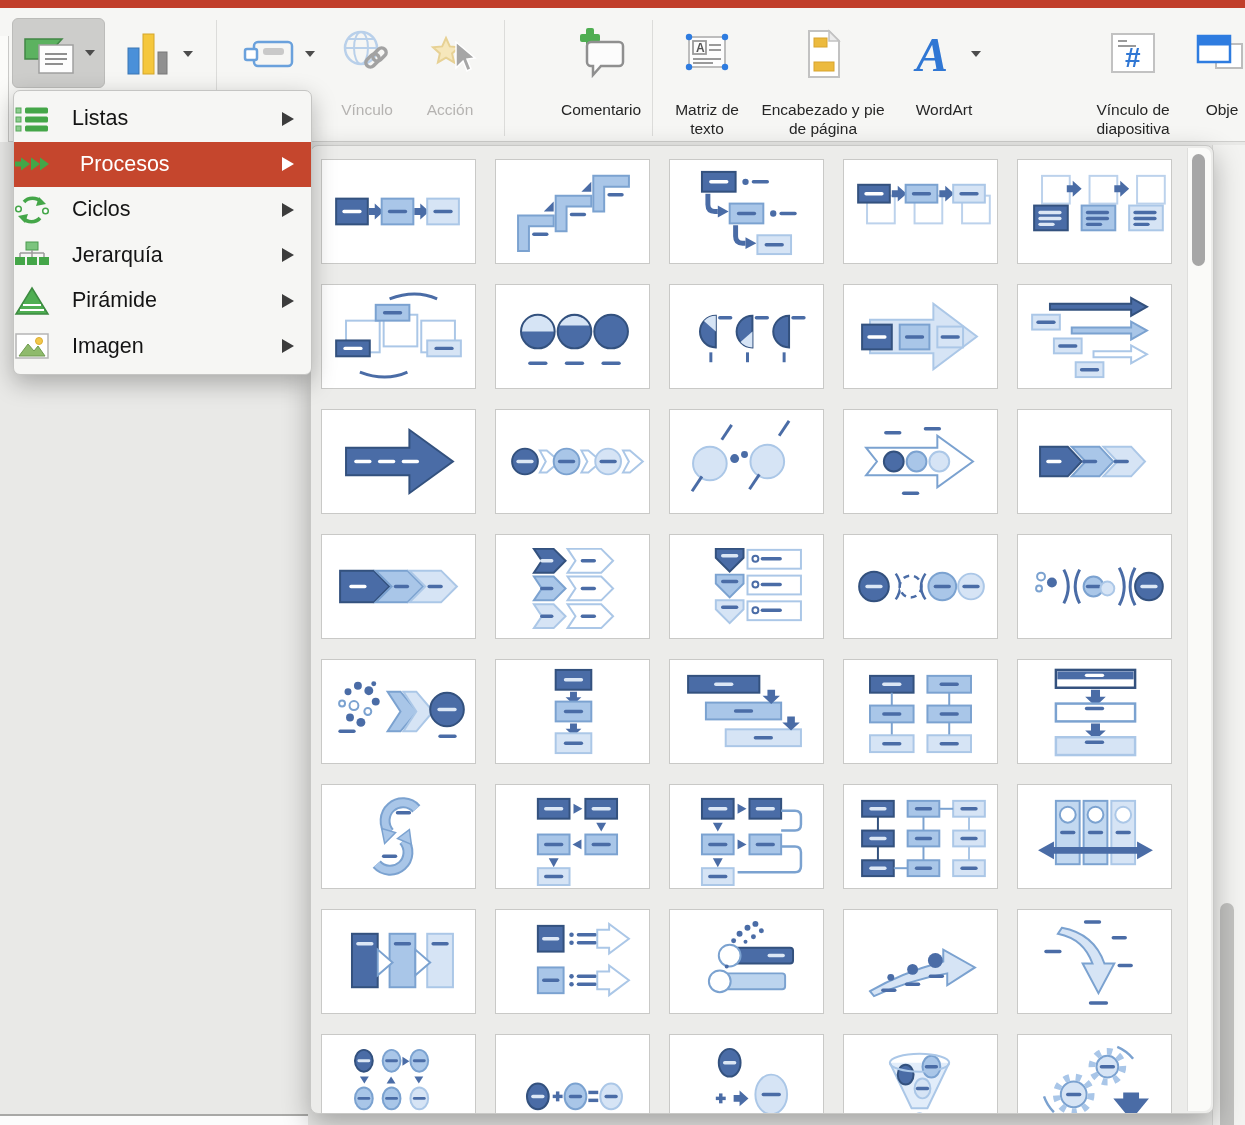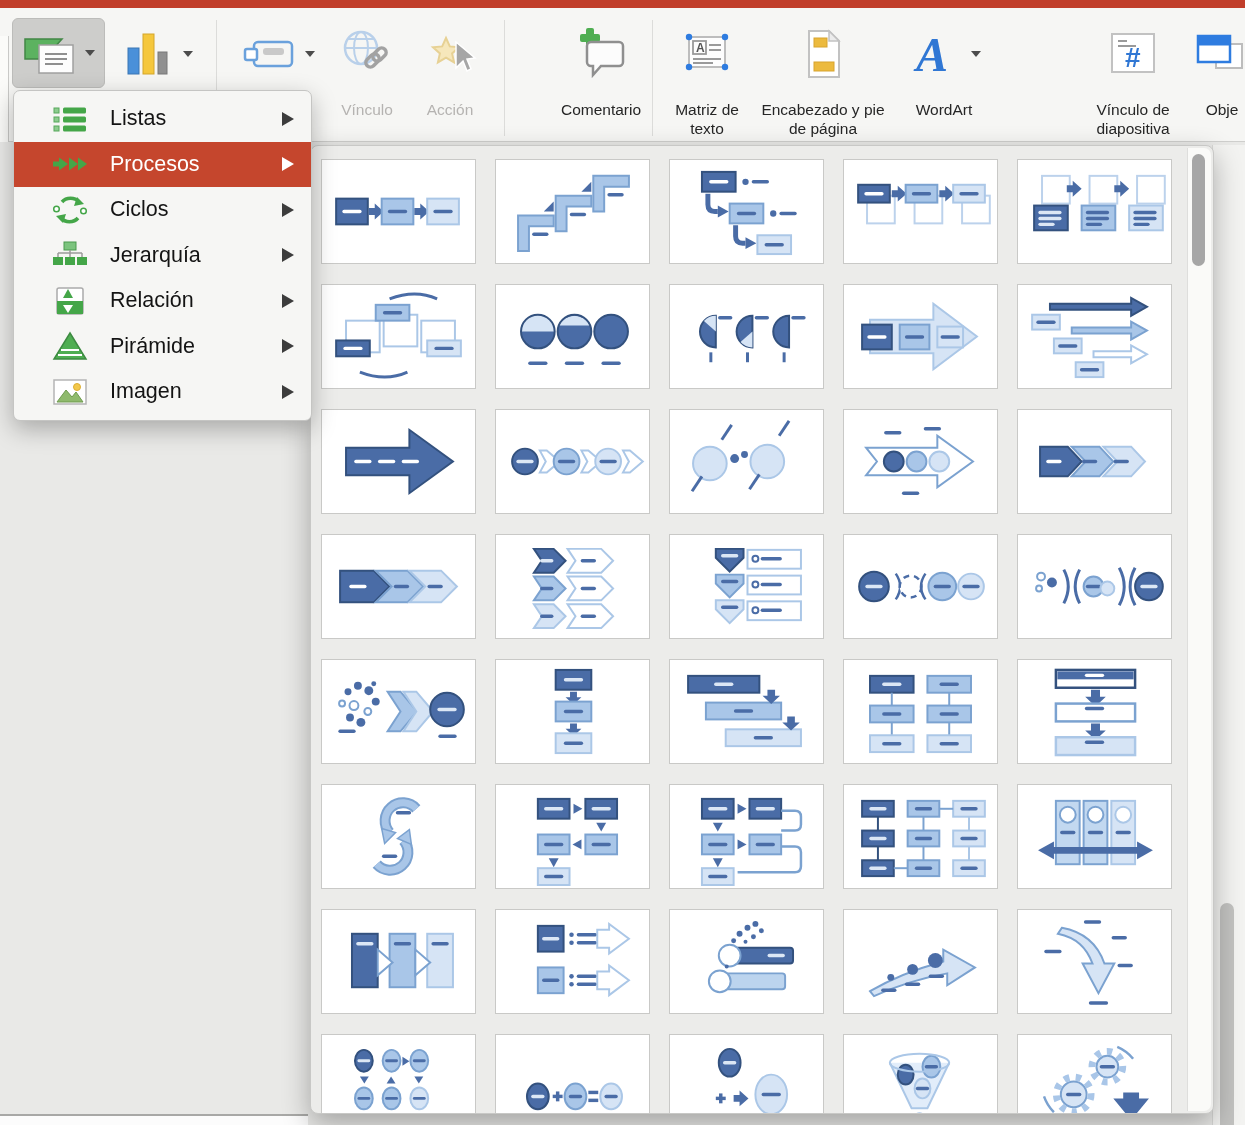--- a/index.html
+++ b/index.html
@@ -22,26 +22,26 @@
   .rdv-divider2{left:504px}.ri-comentario{left:540px;width:122px}
   .rdv-divider3{left:652px}.ri-cuadro{left:664px;width:86px}
   .ri-cuadro .ri-label{width:66px}
   .ri-encabezado{left:752px;width:142px}.ri-encabezado .ri-label{width:134px}
   .ri-wordart{left:898px;width:92px}
   .ri-fecha{left:994px;width:80px}.ri-fecha .ri-label{width:64px}
   .ri-numero{left:1076px;width:114px}.ri-numero .ri-label{width:112px}
   .ri-objeto{left:1194px;width:56px}
   
   .menu{position:absolute;left:13px;top:90px;width:297px;background:#f6f6f4;border:1px solid #c5c5c3;border-radius:7px;box-shadow:0 8px 24px rgba(0,0,0,.28);padding:5px 0;z-index:30;}
-  .mi{height:45.5px;display:flex;align-items:center;padding-left:38px;position:relative;}
+  .mi{height:45.5px;display:flex;align-items:center;position:relative;}
   .mi-icon{width:36px;height:30px;margin-right:22px;flex:none;}
   .mi-icon svg{width:36px;height:30px;display:block;}
   .mi-label{font-size:21.5px;color:#141414;}
   .mi-arrow{position:absolute;right:17px;width:0;height:0;border-top:7.5px solid transparent;border-bottom:7.5px solid transparent;border-left:12px solid #3c3c3c;}
-  .mi.selected{background:#c5462d;}
+  .mi.selected{background:#c5462d;gap:8px;}
   .mi.selected .mi-label{color:#ffffff;}
   .mi.selected .mi-arrow{border-left-color:#ffffff;}
   
   .flyout{position:absolute;left:310px;top:145px;width:902px;height:967px;background:#ececea;border:1px solid #c8c8c6;border-radius:8px;box-shadow:0 10px 28px rgba(0,0,0,.3);overflow:hidden;z-index:20;}
   .grid{position:absolute;left:10px;top:13px;display:grid;grid-template-columns:repeat(5,155px);grid-auto-rows:105px;gap:20px 19px;}
   .thumb{background:#fff;border:1px solid #c9c9c7;box-sizing:border-box;display:flex;align-items:center;justify-content:center;}
   .thumb svg{width:149px;height:99px;display:block;}
   .fsb{position:absolute;top:2px;right:2px;bottom:2px;width:23px;background:#fafaf8;border-left:1px solid #dededc;border-radius:0 7px 7px 0;}
   .fsb-thumb{position:absolute;top:6px;left:4px;width:13px;height:112px;background:#a6a6a6;border-radius:7px;}
   
@@ -257,32 +257,20 @@
             <line x1="6" y1="13" x2="30" y2="13" stroke="#9b9b9b" stroke-width="1.5"></line>
             <line x1="6" y1="13" x2="6" y2="17" stroke="#9b9b9b" stroke-width="1.5"></line>
             <line x1="18" y1="13" x2="18" y2="17" stroke="#9b9b9b" stroke-width="1.5"></line>
             <line x1="30" y1="13" x2="30" y2="17" stroke="#9b9b9b" stroke-width="1.5"></line>
             <rect x="1" y="17" width="10" height="8" rx="0" fill="#44a648" stroke="none" stroke-width="2"></rect>
             <rect x="13" y="17" width="10" height="8" rx="0" fill="#44a648" stroke="none" stroke-width="2"></rect>
             <rect x="25" y="17" width="10" height="8" rx="0" fill="#44a648" stroke="none" stroke-width="2"></rect>
           </svg>
         </span>
         <span class="mi-label">Jerarquía</span>
-        <span class="mi-arrow"></span>
-      </div>
-      <div class="mi">
-        <span class="mi-icon">
-          <svg viewBox="0 0 36 30">
-            <rect x="5" y="2" width="26" height="26" rx="2" fill="#ffffff" stroke="#ababab" stroke-width="1.5"></rect>
-            <rect x="5" y="15" width="26" height="13" rx="0" fill="#44a648" stroke="none" stroke-width="2"></rect>
-            <polygon points="11,12 21,12 16,3" fill="#44a648" stroke="none" stroke-width="2"></polygon>
-            <polygon points="11,19 21,19 16,27" fill="#ffffff" stroke="none" stroke-width="2"></polygon>
-          </svg>
-        </span>
-        <span class="mi-label">Relación</span>
         <span class="mi-arrow"></span>
       </div>
       <div class="mi">
         <span class="mi-icon">
           <svg viewBox="0 0 36 30">
             <polygon points="18,2 34,28 2,28" fill="#4fae52" stroke="#3d8b41" stroke-width="1.5"></polygon>
             <line x1="9" y1="19" x2="27" y2="19" stroke="#fff" stroke-width="2"></line>
             <line x1="6" y1="24" x2="30" y2="24" stroke="#fff" stroke-width="2"></line>
           </svg>
         </span>

